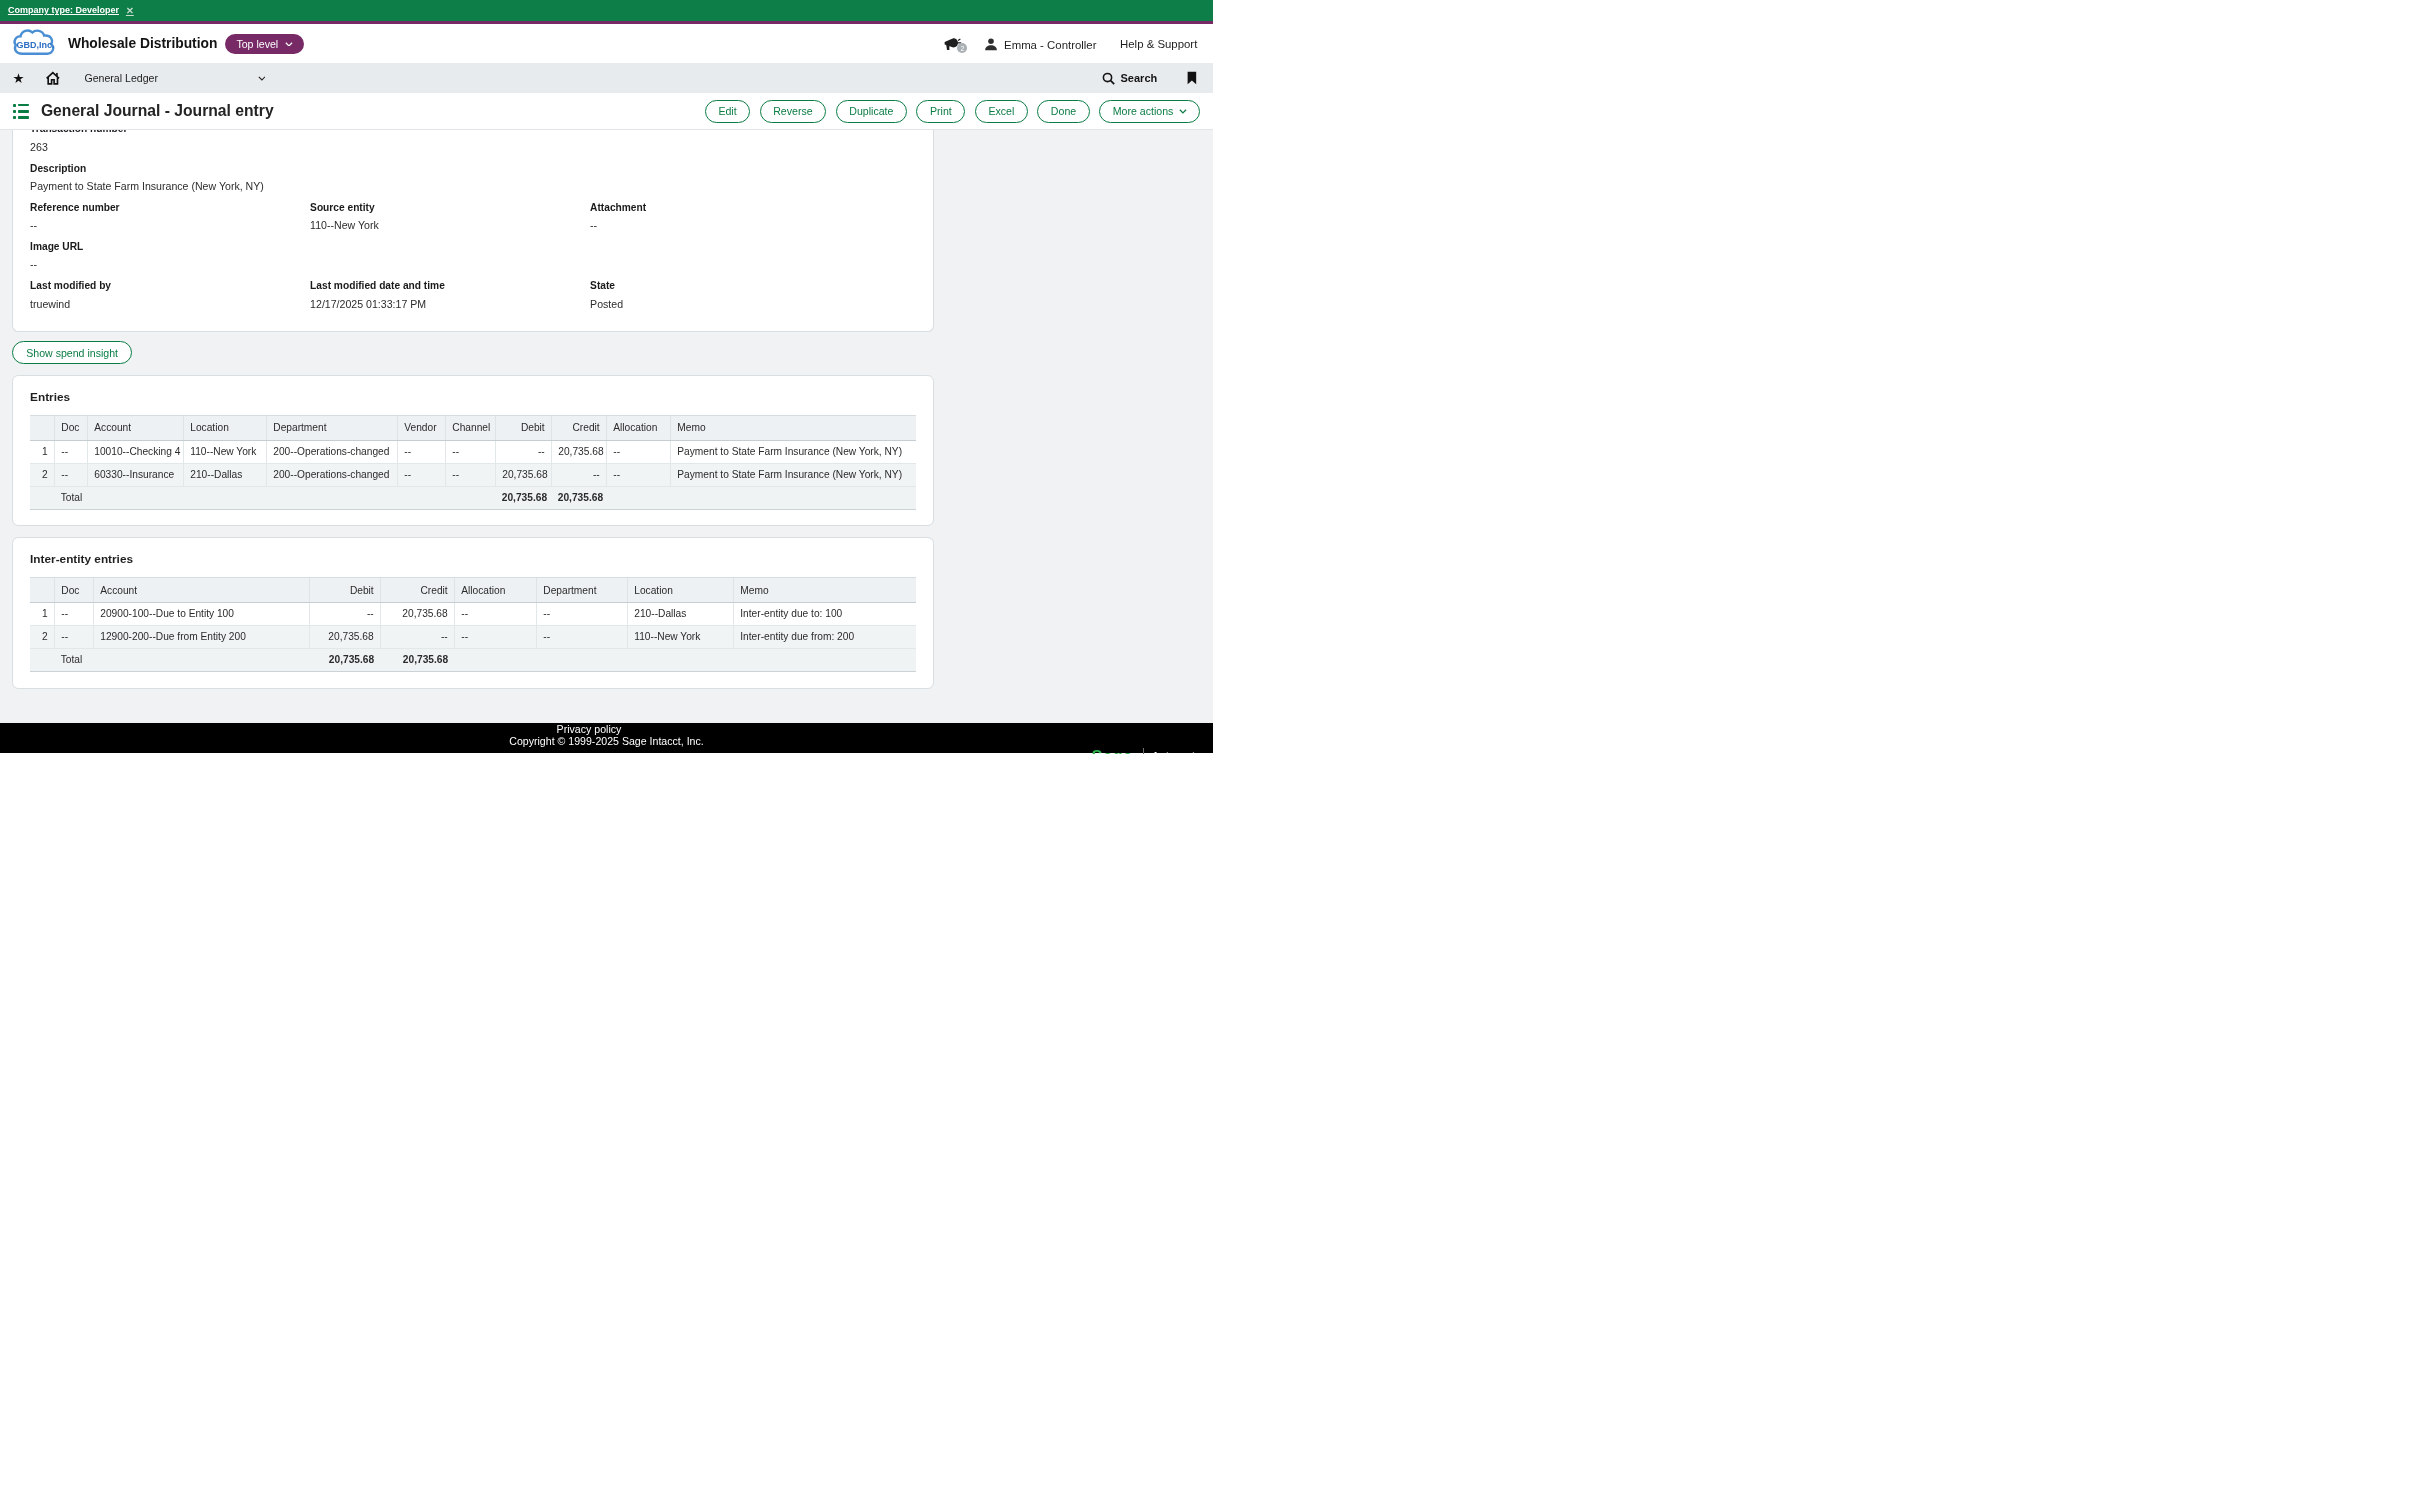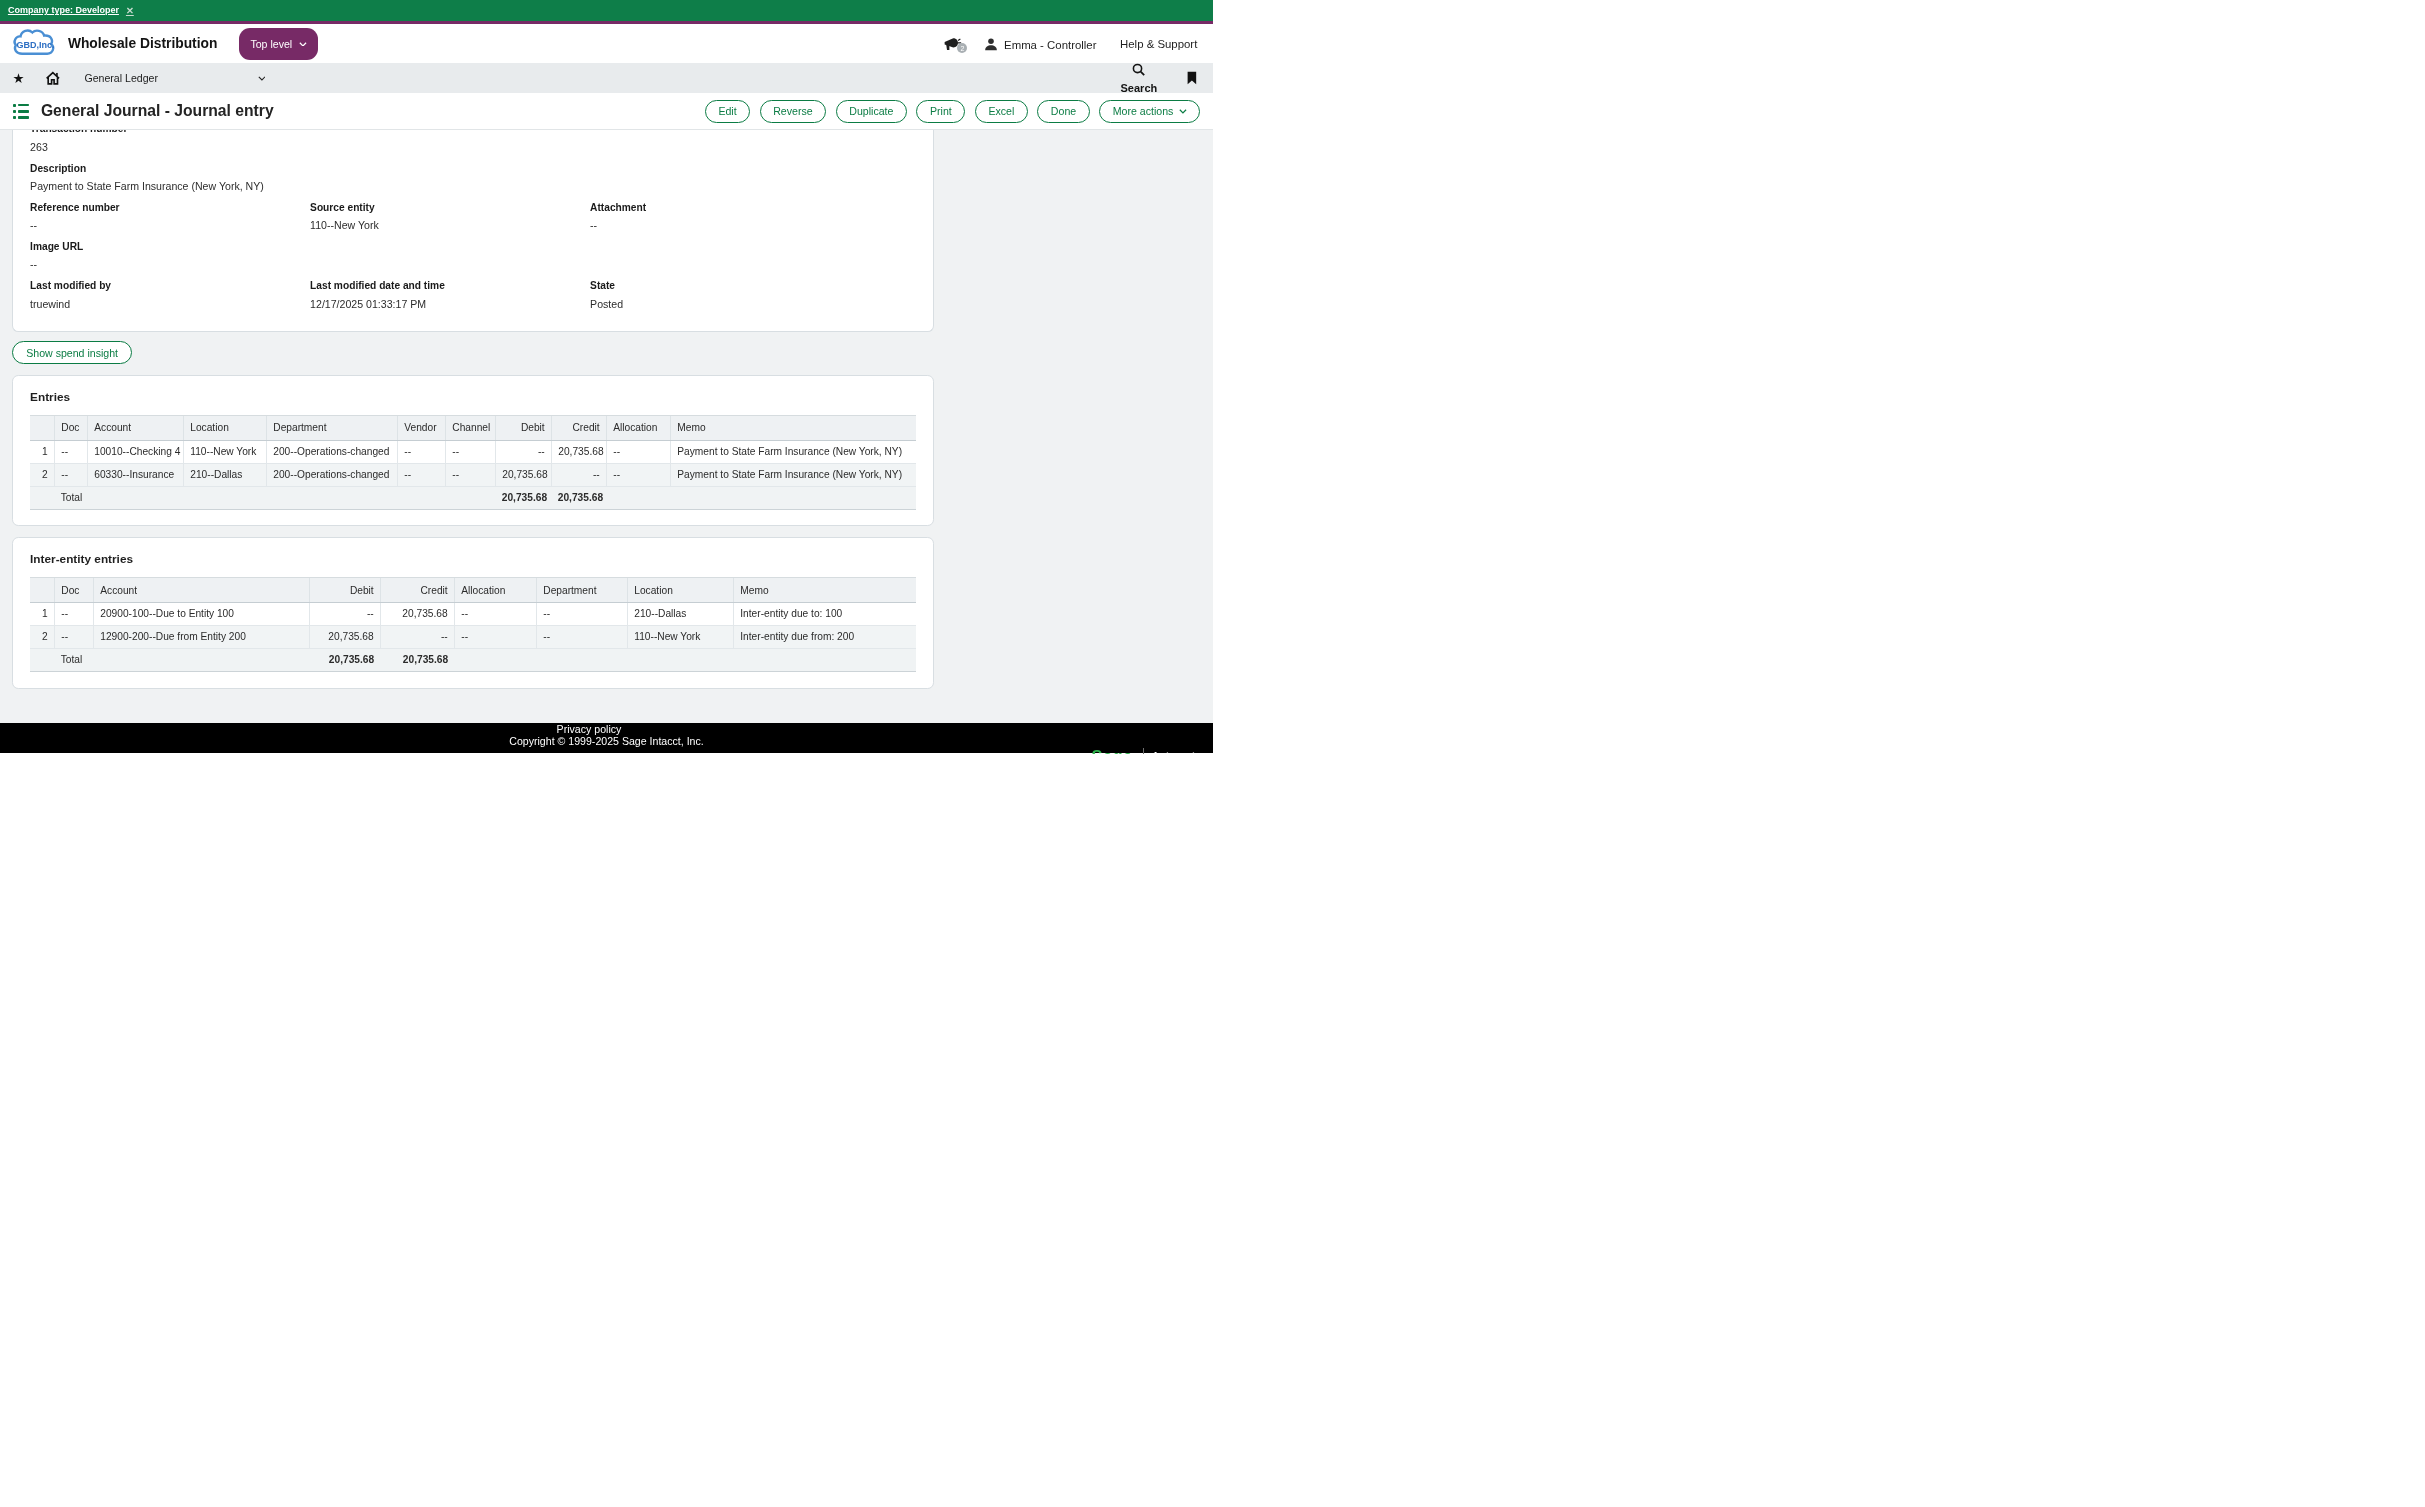--- a/index.html
+++ b/index.html
@@ -15,37 +15,37 @@
   .top-banner { height:20.5px; background:#0e7e49; color:#fff; display:flex; align-items:center;
     padding:0 7.9px; font-size:9px; font-weight:bold; }
   .top-banner .label { text-decoration:underline; cursor:pointer; }
   .top-banner .close-x { color:#c9dcd0; margin-left:7px; font-weight:bold; text-decoration:underline; cursor:pointer; font-size:9.4px;}
   .purple-strip { height:3.9px; background:#772a66; }
 
   
   .app-header { height:39px; background:#fff; display:flex; align-items:center; padding:0 11px; }
   .logo { width:49px; height:33px; flex:0 0 auto; }
   .company-name { font-size:13.8px; font-weight:bold; color:#141414; margin-left:7.9px; }
-  .entity-pill { margin-left:22px; background:#772a66; color:#fff; border:none; border-radius:11px;
-    height:32px; padding:0 11px; display:flex; align-items:center; gap:7px; font-size:10.6px;
+  .entity-pill { margin-left:8px; background:#772a66; color:#fff; border:none; border-radius:11px;
+    height:20px; padding:0 11px; display:flex; align-items:center; gap:7px; font-size:10.6px;
     font-family:inherit; cursor:pointer; }
   .header-right { margin-left:auto; display:flex; align-items:center; font-size:11.4px; color:#1f1f1f; }
   .megaphone-wrap { position:relative; width:20.5px; height:17.3px; cursor:pointer; }
   .badge { position:absolute; right:-3.9px; bottom:-0.8px; width:10.2px; height:10.2px; border-radius:50%;
     background:#a9afb3; color:#fff; font-size:7px; display:flex; align-items:center; justify-content:center; }
   .user-wrap { display:flex; align-items:flex-end; gap:6px; margin-left:20.5px; cursor:pointer; }
   .help-link { margin-left:23.6px; margin-right:4.7px; cursor:pointer; }
 
   
   .nav-bar { height:30px; background:#e8ebed; display:flex; align-items:center; padding:0 12.6px; font-size:10.6px; }
   .nav-star { font-size:13.4px; color:#111; cursor:pointer; line-height:1; }
   .nav-home { margin-left:20.5px; cursor:pointer; display:flex; }
   .module-select { margin-left:23.6px; width:181px; display:flex; align-items:center; justify-content:space-between; cursor:pointer; color:#1c1c1c; }
   .nav-right { margin-left:auto; display:flex; align-items:center; gap:4.7px; }
-  .search-wrap { display:flex; align-items:center; gap:5.5px; font-size:11px; font-weight:bold; color:#141414; cursor:pointer;flex-direction:column; }
+  .search-wrap { display:flex; align-items:center; gap:5.5px; font-size:11px; font-weight:bold; color:#141414; cursor:pointer; }
   .nav-bookmark { margin-left:23.6px; margin-right:3.1px; cursor:pointer; display:flex; }
 
   
   .title-bar { height:37px; background:#fff; display:flex; align-items:center; padding:0 12.6px;
     border-bottom:0.8px solid #e1e5e7; position:relative; z-index:2; }
   .list-icon { display:flex; flex-direction:column; gap:3.1px; cursor:pointer; }
   .list-icon .li-row { display:flex; align-items:center; gap:2.4px; }
   .list-icon .li-dot { width:3.1px; height:3.1px; background:#0b7c44; border-radius:0.8px; }
   .list-icon .li-line { width:11px; height:2.4px; background:#0b7c44; border-radius:0.8px; }
   .page-title { font-size:15.7px; font-weight:bold; color:#242424; margin-left:11.8px; }

